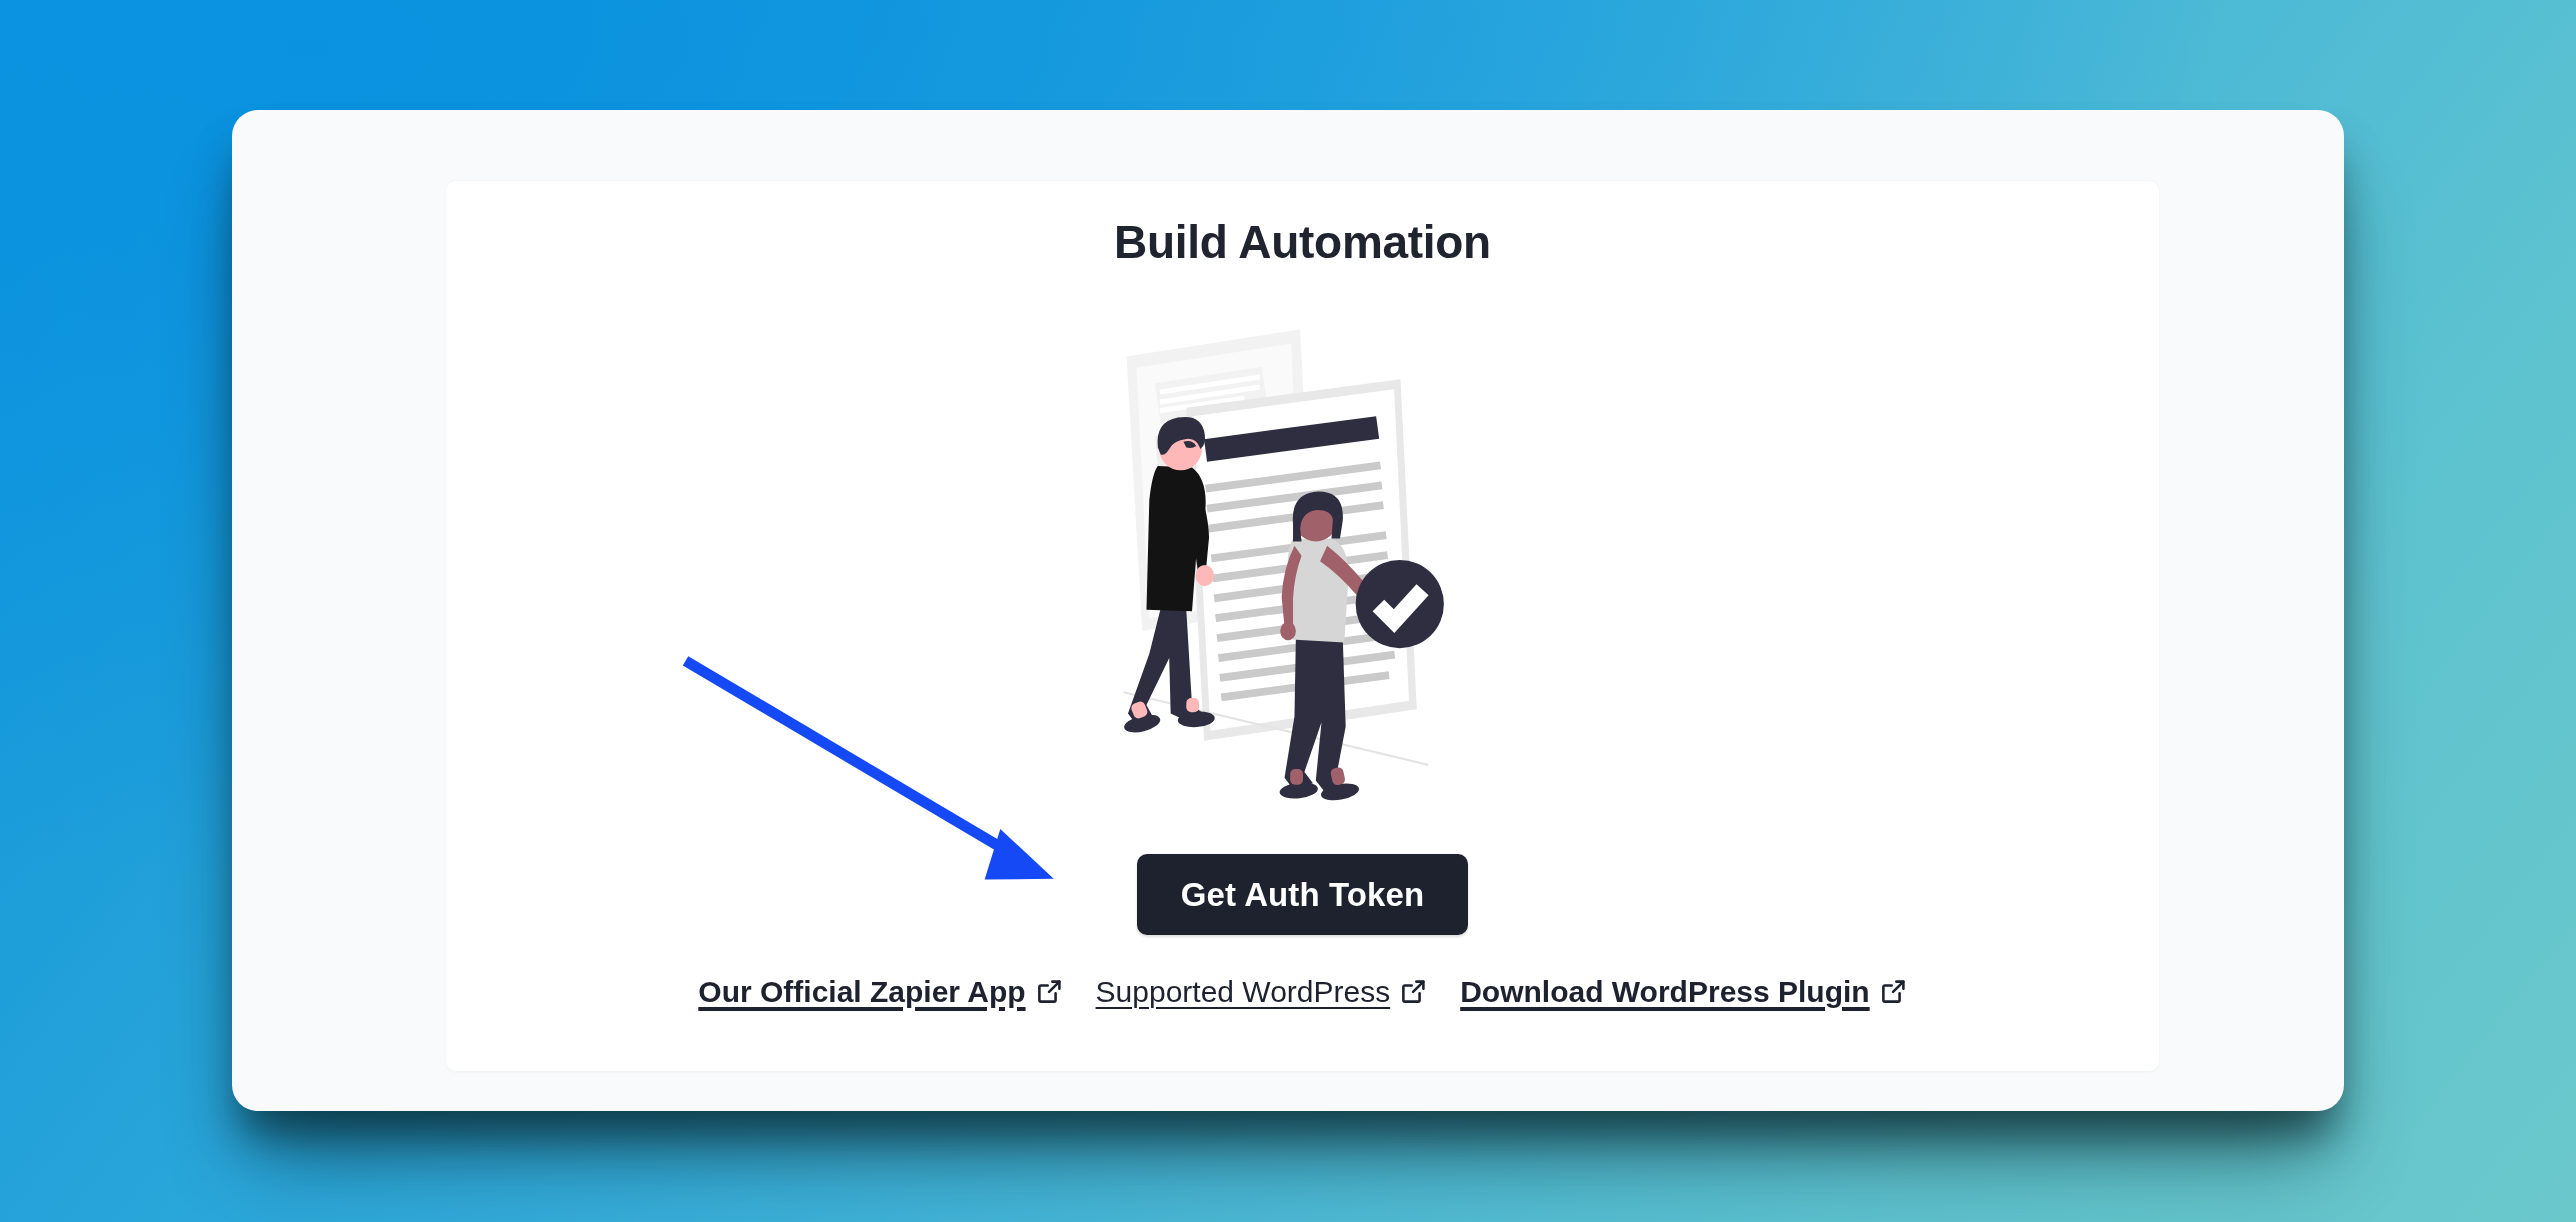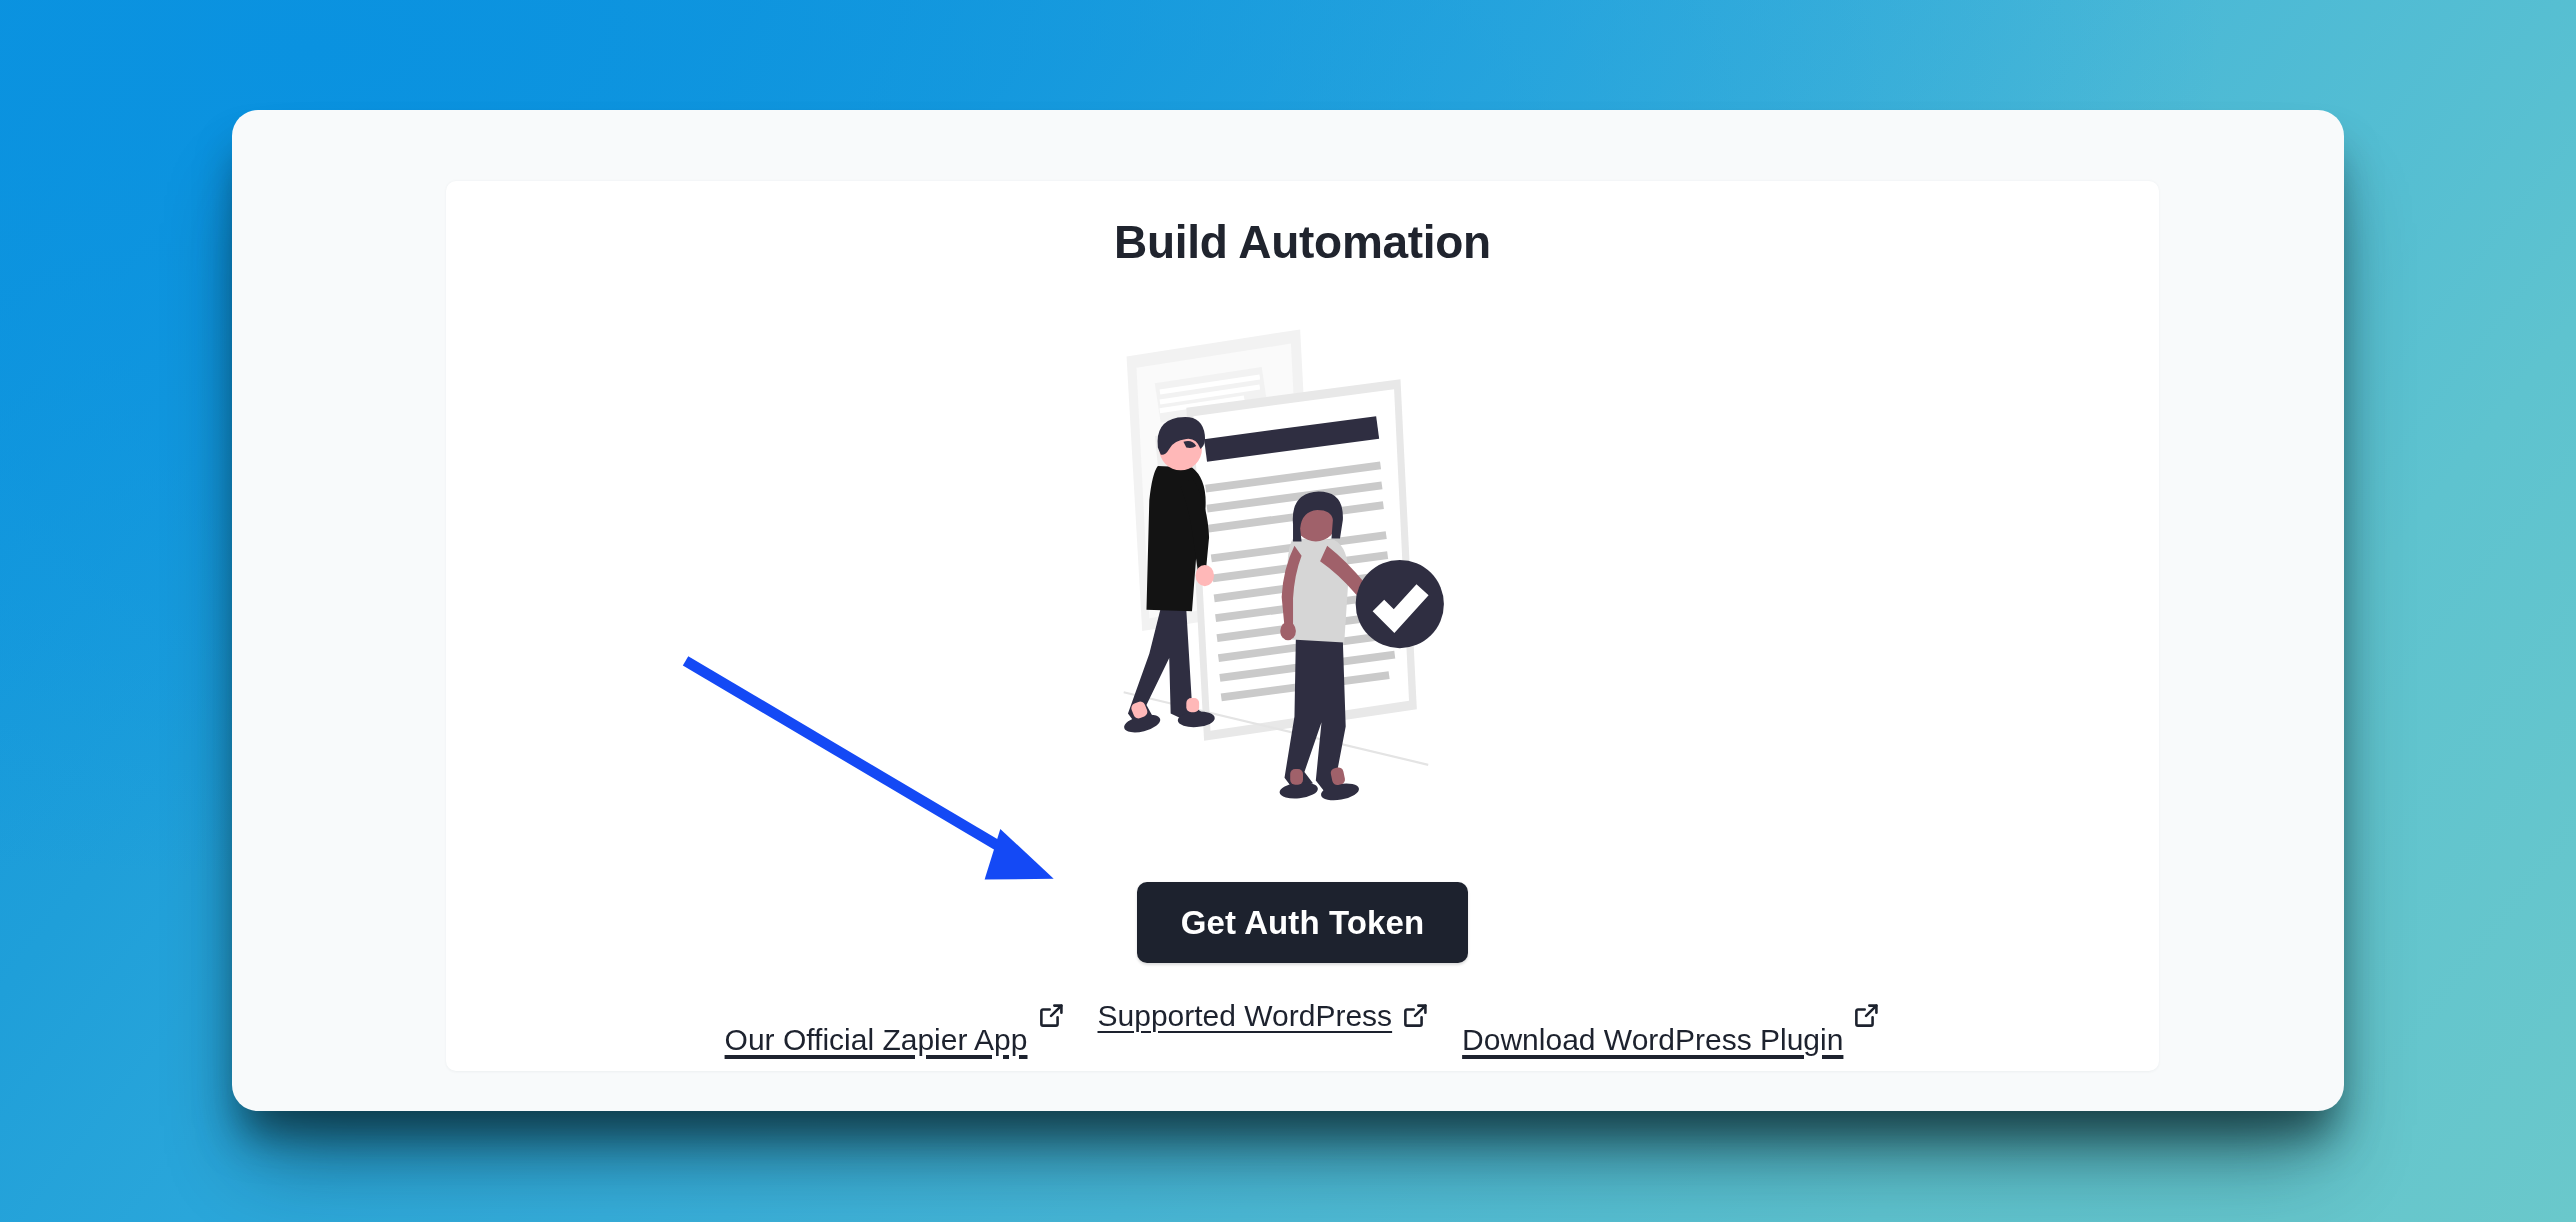--- a/index.html
+++ b/index.html
@@ -70,21 +70,20 @@
     border:none;
     border-radius:10px;
     font-family:"Liberation Sans", sans-serif;
     font-size:33px;
     font-weight:700;
     padding:24px 44px;
     cursor:pointer;
     line-height:1;
     letter-spacing:0.1px;
     box-shadow:0 1.4px 2.8px rgba(0,0,0,0.14);
-    margin-top:28px;
   }
 
   
   #links {
     position:absolute;
     left:0; right:0; top:794px;
     display:flex;
     justify-content:center;
     align-items:center;
     gap:33px;
@@ -98,21 +97,21 @@
     font-size:30px;
     line-height:1.1;
     cursor:pointer;
     white-space:nowrap;
   }
   .lnk .txt {
     text-decoration:underline;
     text-underline-offset:5px;
     text-decoration-thickness:2.1px;
   }
-  .lnk.bold .txt { font-weight:400; text-decoration-thickness:3.6px;margin-top:48px; }
+  .lnk.bold .txt { font-weight:700; text-decoration-thickness:3.6px; }
   .ext { width:27px; height:27px; flex:none; display:block; }
 
   
   #annotation {
     position:absolute;
     left:0; top:0;
     width:2576px; height:1222px;
     pointer-events:none;
   }
 </style>

